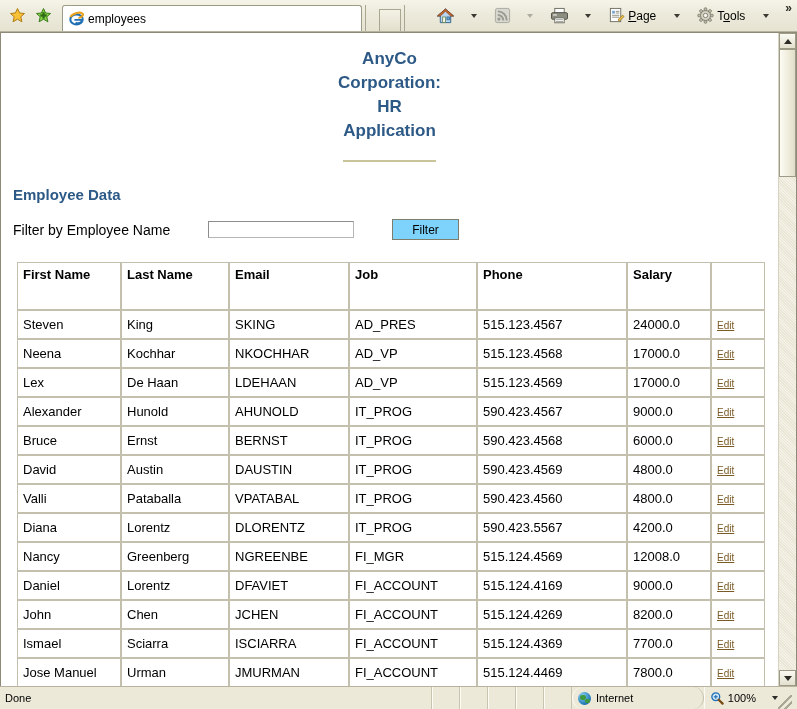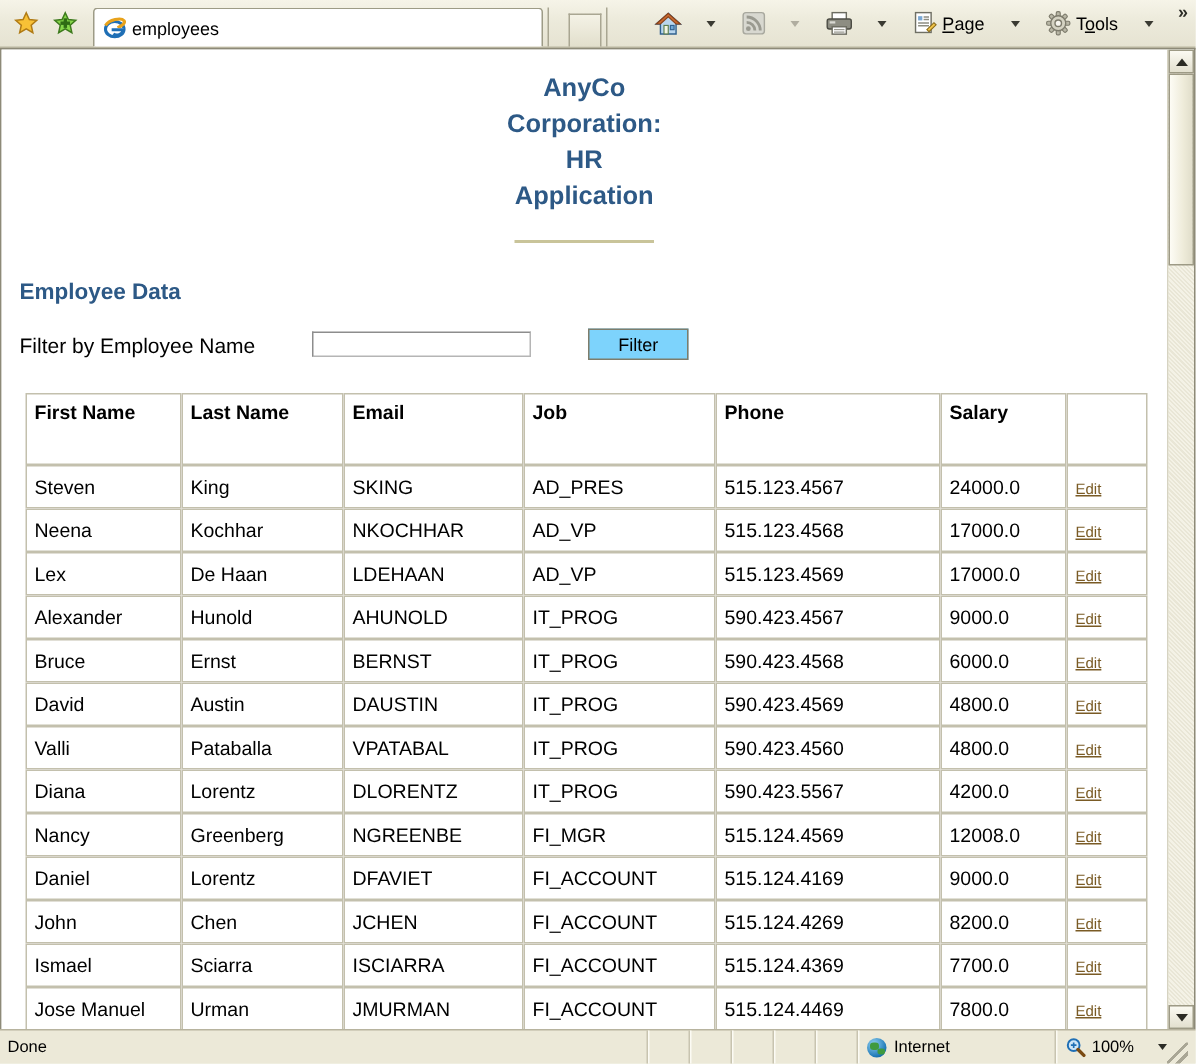--- a/index.html
+++ b/index.html
@@ -302,21 +302,21 @@
     border-right: 1px solid #c8c4b0;
     border-left: 1px solid #fcfbf4;
     display: flex; align-items: center;
     padding: 0 5px;
     box-sizing: border-box;
     color: #000;
     white-space: nowrap;
   }
   .sb-done { flex: none; width: 432px; border-left: none; }
   .sb-small { width: 28px; }
-  .sb-zone { width: 132px; }
+  .sb-zone { width: 132px; border-radius: 11px; }
   .sb-zoom { flex: 1; border-right: none; position: relative; }
   .zoom-caret {
     width: 0; height: 0;
     border-left: 3px solid transparent;
     border-right: 3px solid transparent;
     border-top: 4px solid #2c2c26;
     margin-left: 16px;
   }
   .grip {
     margin-left: auto;

